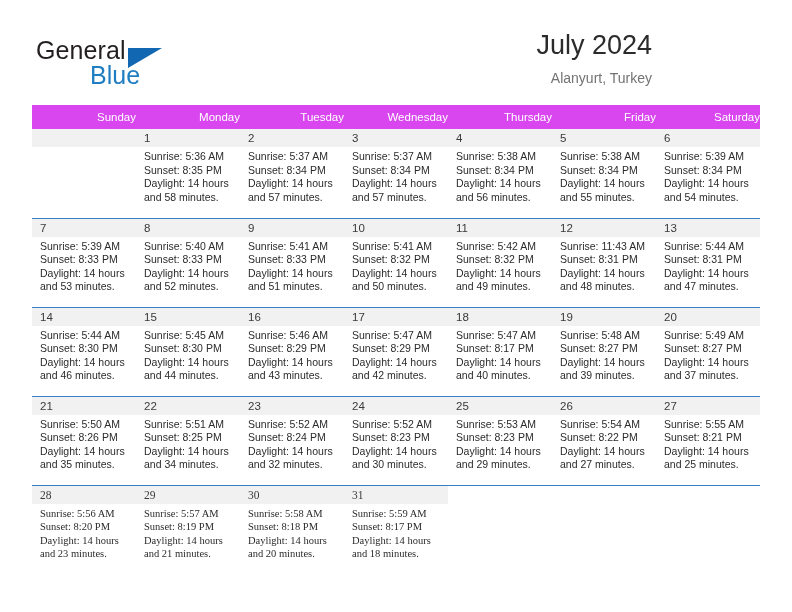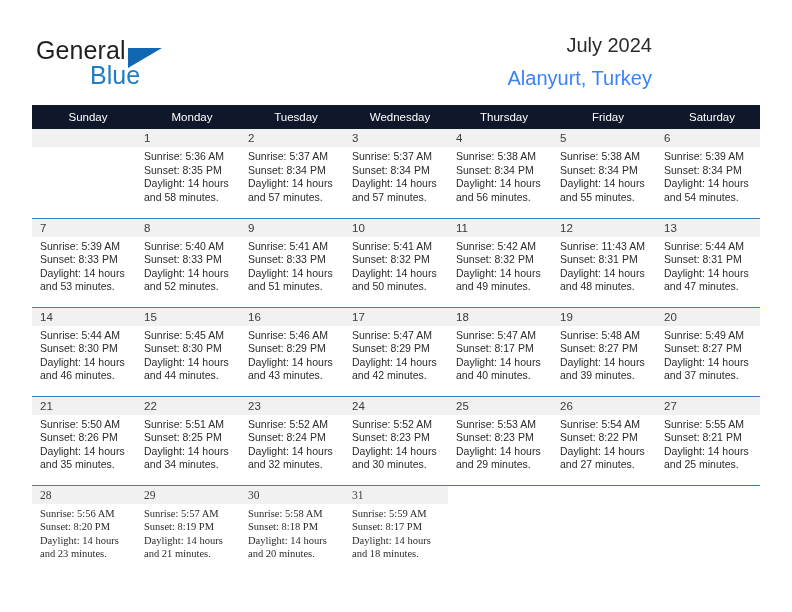--- a/index.html
+++ b/index.html
@@ -64,52 +64,52 @@
     border-bottom: 20px solid transparent;
   }
 
   .title-wrap {
     position: absolute;
     right: 0;
     top: 0;
     text-align: right;
   }
   .cal-title {
-    font-size: 20px;
+    font-size: 27px;
     color: #2b2b2b;
     line-height: 34px;
     font-weight: normal;
     margin: 0;
     white-space: nowrap;
   }
   .cal-subtitle {
-    font-size: 20px;
-    color: #3b82f6;
+    font-size: 14px;
+    color: #737373;
     line-height: 20px;
     margin: 6px 0 0 0;
     white-space: nowrap;
   }
 
   
   .calendar {
     position: absolute;
     left: 32px;
     top: 105px;
     width: 728px;
     border-collapse: collapse;
     table-layout: fixed;
   }
   .calendar col { width: 104px; }
 
   .calendar thead th {
-    background: #0f172a;
+    background: #d946ef;
     color: #ffffff;
     font-size: 11.5px;
     font-weight: normal;
-    text-align: center;
+    text-align: right;
     padding: 6px 0 6px 8px;
     height: 20px;
     box-sizing: border-box;
     border: none;
     white-space: nowrap;
   }
 
   .week-row td {
     vertical-align: top;
     padding: 0;

